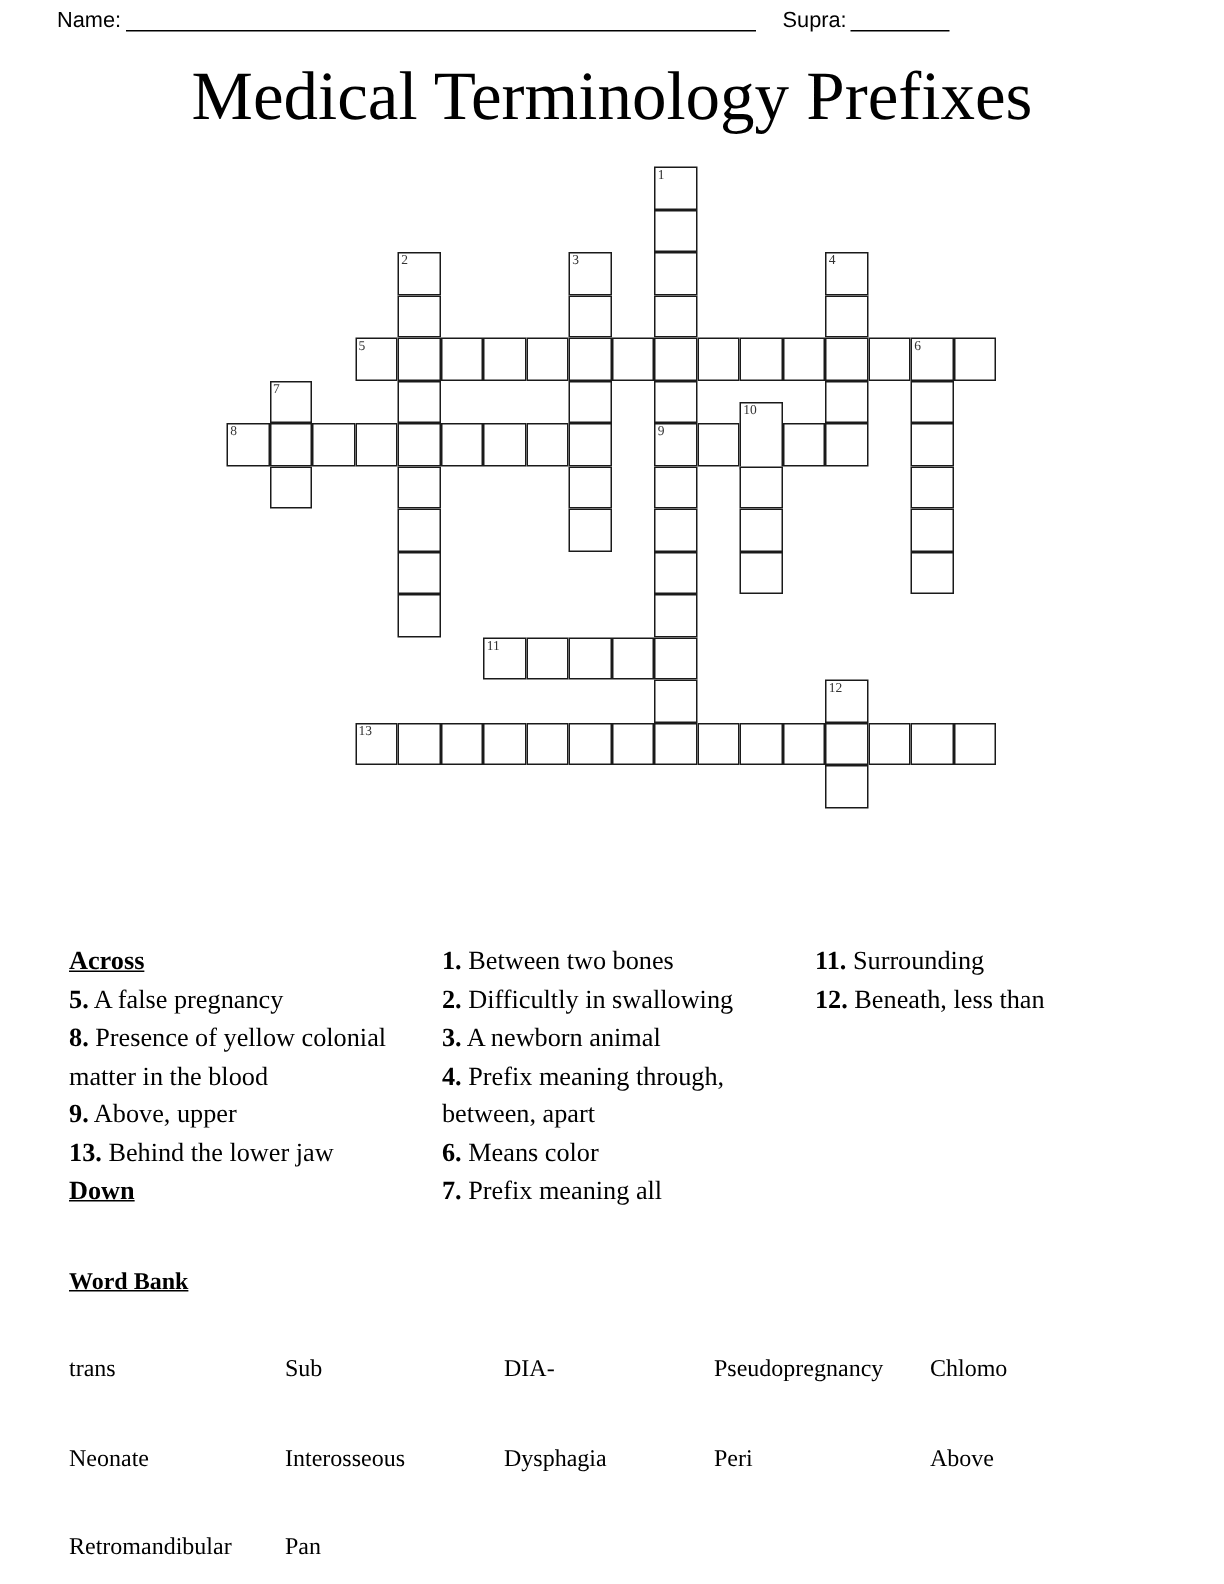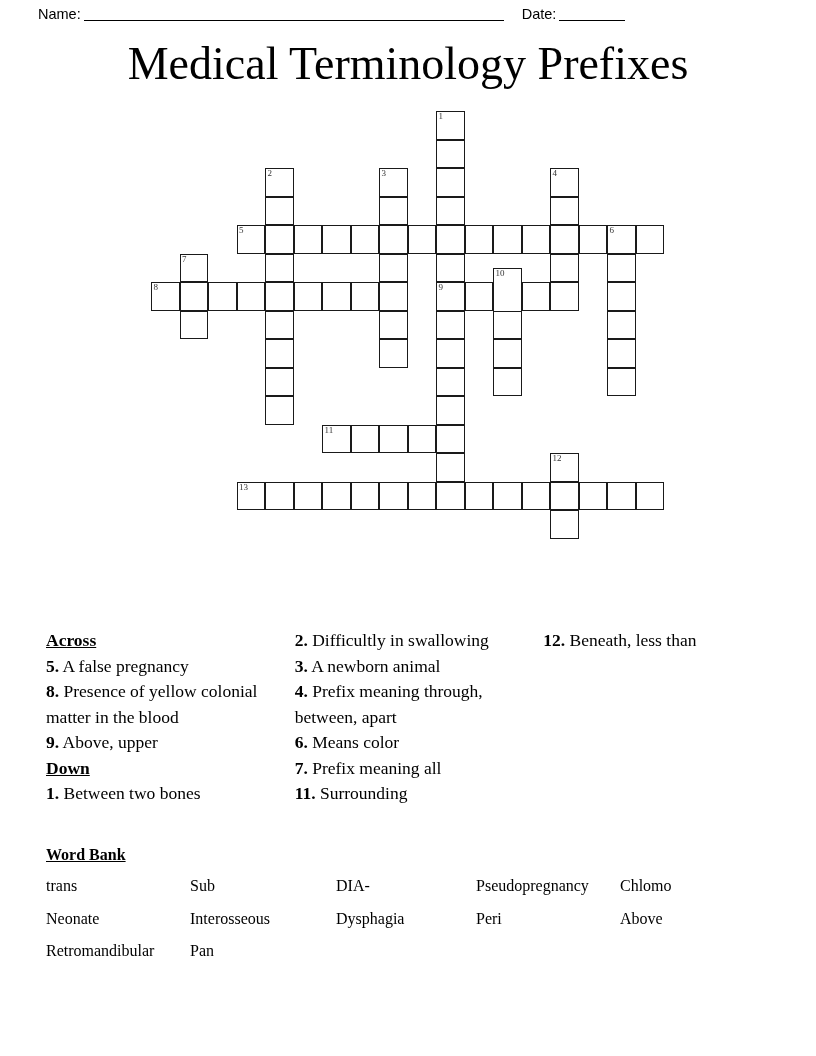--- a/index.html
+++ b/index.html
@@ -101,30 +101,30 @@
   .wordbank {
     position:absolute;
     left:46px; top:872px;
     width:730px;
     display:grid;
     grid-template-columns:144px 146px 140px 144px 140px;
     row-gap:4px;
     font-size:16px;
     line-height:28.5px;
   }
-  .wb-cell { white-space:nowrap; }
+  .wb-cell { white-space:nowrap;margin-top:27px; }
 </style>
 </head>
 <body>
 
 <div class="name-row">
   <span class="nd-label">Name:</span>
   <span class="nd-rule rule-name"></span>
   <span class="nd-gap"></span>
-  <span class="nd-label">Date:</span>
+  <span class="nd-label">Supra:</span>
   <span class="nd-rule rule-date"></span>
 </div>
 
 <div class="puzzle-title">Medical Terminology Prefixes</div>
 
 <div id="grid">
     <div class="cell" style="left: 436px; top: 111px; width: 28.5px; height: 28.5px;">
       <span class="num">1</span>
     </div>
     <div class="cell" style="left: 436px; top: 139.5px; width: 28.5px; height: 28.5px;"></div>
@@ -236,20 +236,21 @@
     <div class="cell" style="left: 607px; top: 481.5px; width: 28.5px; height: 28.5px;"></div>
     <div class="cell" style="left: 635.5px; top: 481.5px; width: 28.5px; height: 28.5px;"></div>
     <div class="cell" style="left: 550px; top: 510px; width: 28.5px; height: 28.5px;"></div>
   </div>
 
 <div class="clues" id="clues">
     <span class="clue-head">Across</span>
     <span class="clue"><b>5.</b> A false pregnancy</span>
     <span class="clue"><b>8.</b> Presence of yellow colonial matter in the blood</span>
     <span class="clue"><b>9.</b> Above, upper</span>
+    <span class="clue"><b>13.</b> Behind the lower jaw</span>
     <span class="clue-head">Down</span>
     <span class="clue"><b>1.</b> Between two bones</span>
     <span class="clue"><b>2.</b> Difficultly in swallowing</span>
     <span class="clue"><b>3.</b> A newborn animal</span>
     <span class="clue"><b>4.</b> Prefix meaning through, between, apart</span>
     <span class="clue"><b>6.</b> Means color</span>
     <span class="clue"><b>7.</b> Prefix meaning all</span>
     <span class="clue"><b>11.</b> Surrounding</span>
     <span class="clue"><b>12.</b> Beneath, less than</span>
   </div>

